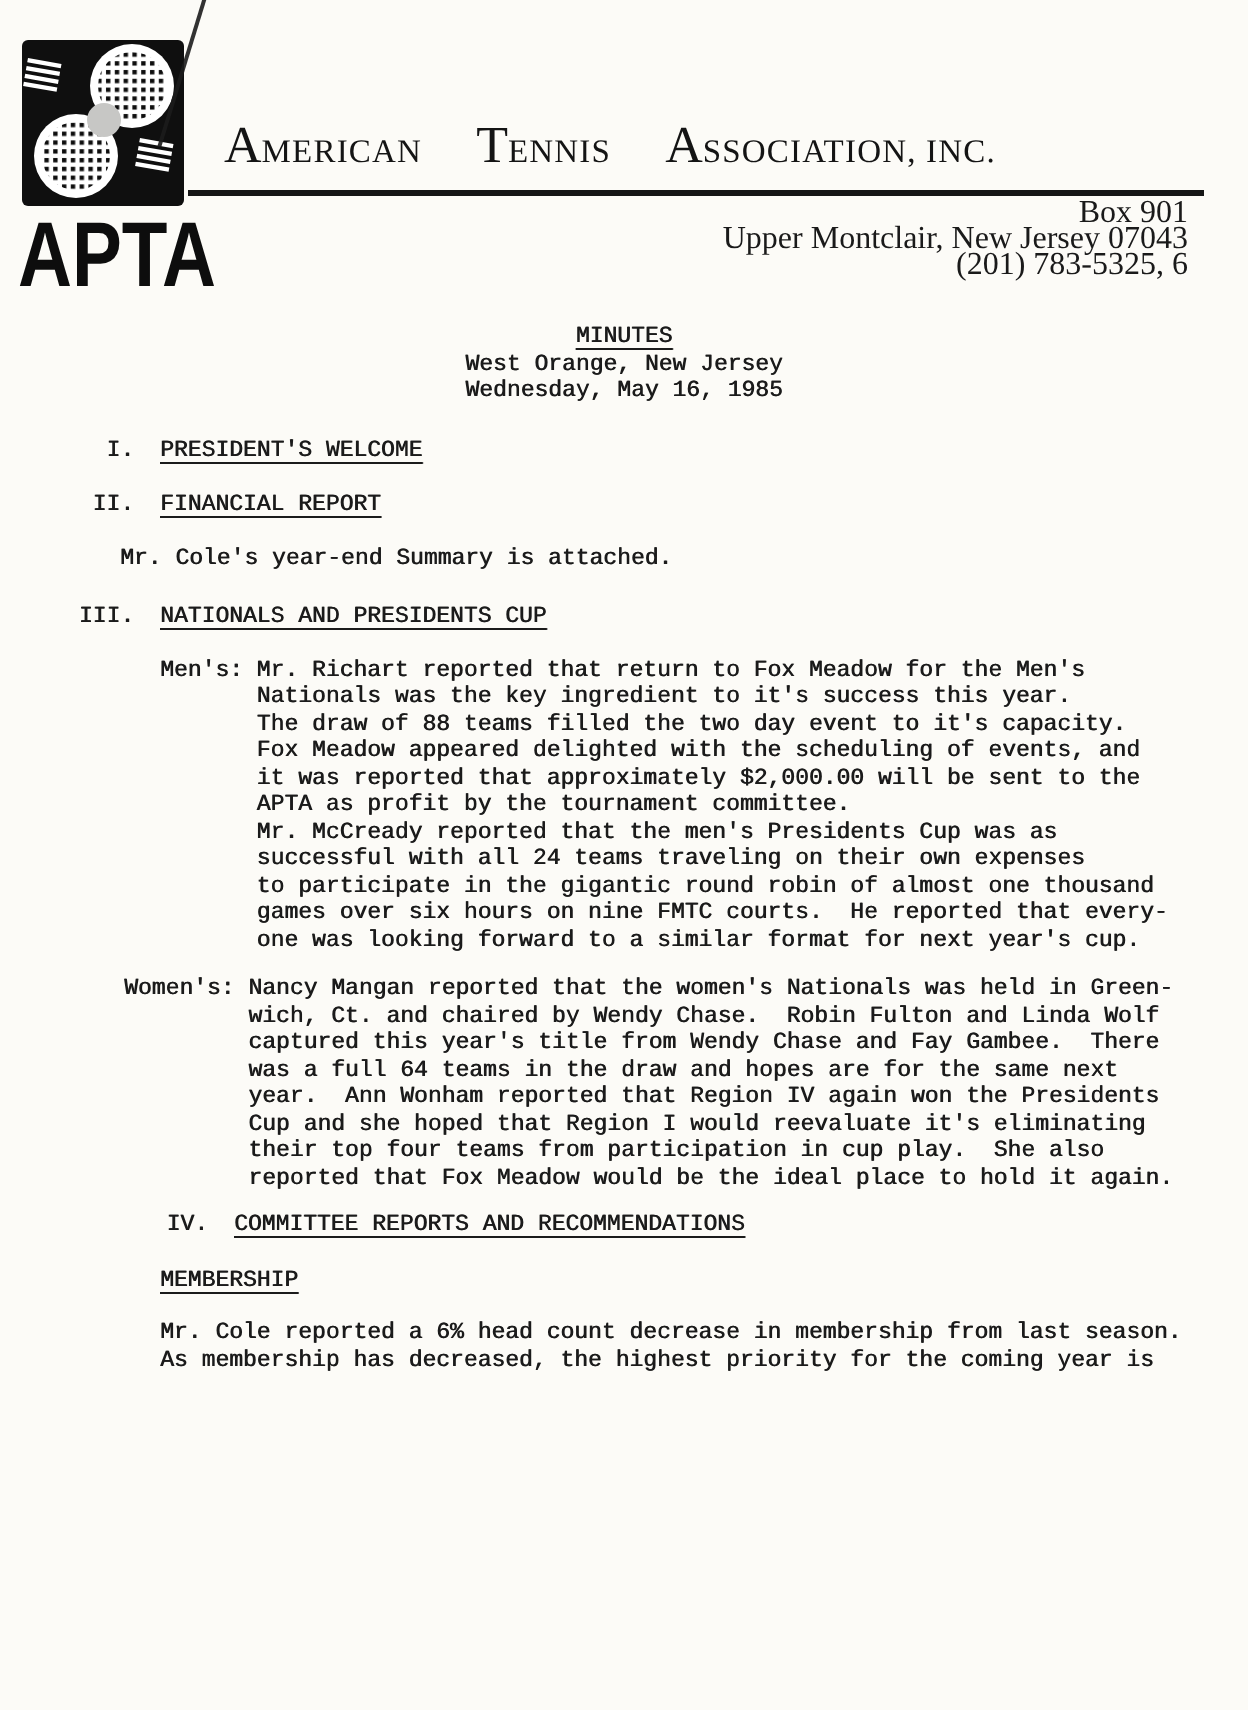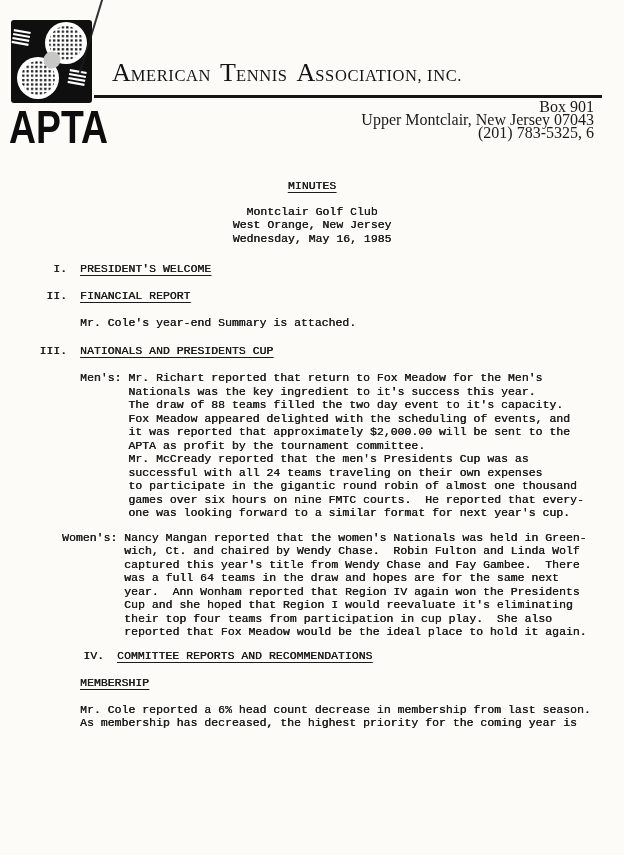--- a/index.html
+++ b/index.html
@@ -11,51 +11,51 @@
   }
 
   
   .logo-svg { position:absolute; left:8px; top:12px; }
   .artifact {
     position:absolute; left:102px; top:-3px; width:2px; height:80px;
     background:#1c1c1c; transform:rotate(17deg); transform-origin:50% 0; opacity:.9;
   }
   .org-name {
     position:absolute; left:112px; top:58px; margin:0;
-    display:flex; align-items:flex-end; gap:9px;
+    display:flex; align-items:flex-end; gap:27px;
     font-family:"Liberation Serif","DejaVu Serif",serif;
     font-weight:normal; color:#141414; white-space:nowrap;
   }
   .org-name .init { font-size:26px; line-height:30px; }
   .org-name .rest { font-size:16.5px; letter-spacing:0.6px; }
   .head-rule { position:absolute; left:94px; top:95px; width:508px; height:3px; background:#161616; }
   .address {
     position:absolute; right:30px; top:100px; text-align:right;
     font-family:"Liberation Serif","DejaVu Serif",serif;
     font-size:16px; line-height:13px; color:#1a1a1a;
   }
 
   
-  .doc { position:absolute; left:0; top:179px; width:624px; text-shadow:0.35px 0 0 currentColor; }
+  .doc { position:absolute; left:0; top:162px; width:624px; text-shadow:0.35px 0 0 currentColor; }
   .tline { text-align:center; }
   .u { text-decoration:underline; text-underline-offset:2.5px; }
   #abm   { margin-top:14px; }
   #venue { margin-top:12px; }
 
   .sec-head { display:flex; margin:0; }
   .sec-num  { width:67px; text-align:right; }
   .sec-title{ margin-left:13px; text-decoration:underline; text-underline-offset:2.5px; }
   #sec1 { margin-top:16.5px; }
   #sec2 { margin-top:13.5px; }
   #sec3 { margin-top:15px; }
   #sec4 { margin-top:10px;padding-left:37px; }
 
   .para { white-space:pre; margin:0; }
   #p1        { margin-left:80px; margin-top:13px; }
-  #p2        { margin-left:80px; margin-top:13.5px; }
+  #p2        { margin-left:60px; margin-top:13.5px; }
   #mens      { margin-left:80px; margin-top:13.5px; }
   #womens    { margin-left:62px; margin-top:11px; }
   #membership{ margin-left:80px; margin-top:14px; width:fit-content; }
   #p4        { margin-left:80px; margin-top:13px; }
 </style>
 </head>
 <body>
 
 <div class="page">
 
@@ -106,21 +106,20 @@
 
   <div class="address">
     <div>Box 901</div>
     <div>Upper Montclair, New Jersey 07043</div>
     <div>(201) 783-5325, 6</div>
   </div>
 
   <main class="doc">
 
     <div class="tline u" id="doctype">MINUTES</div>
-    <div class="tline" id="venue">Montclair Golf Club</div>
     <div class="tline">West Orange, New Jersey</div>
     <div class="tline">Wednesday, May 16, 1985</div>
 
     <div class="sec-head" id="sec1">
       <span class="sec-num">I.</span>
       <span class="sec-title">PRESIDENT'S WELCOME</span>
     </div>
 
     <div class="sec-head" id="sec2">
       <span class="sec-num">II.</span>

